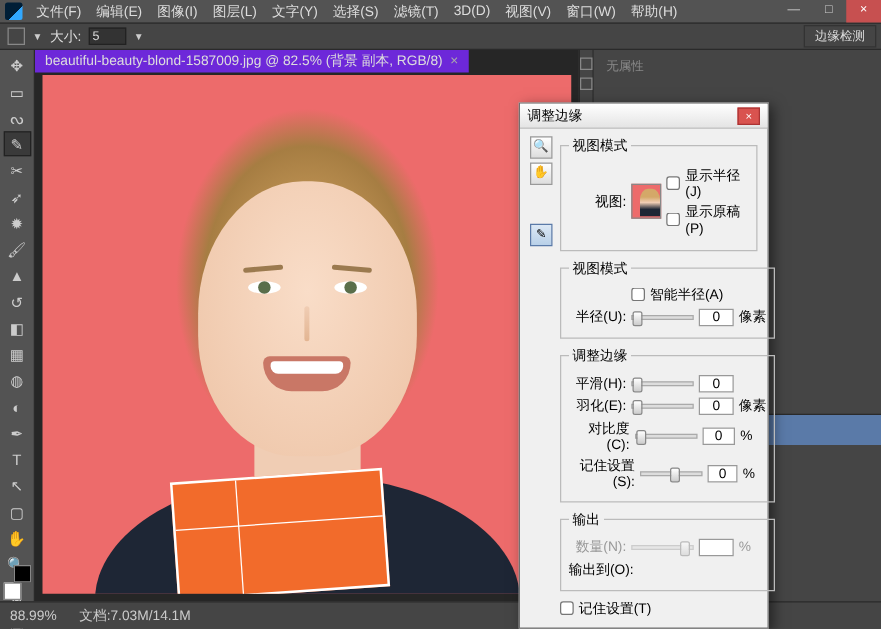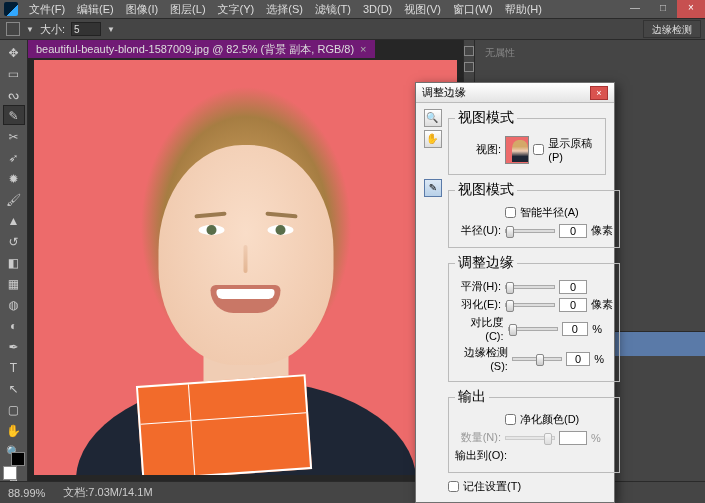--- a/index.html
+++ b/index.html
@@ -16,21 +16,21 @@
 .optbar input{width:30px;height:14px;background:#333;border:1px solid #222;color:#ddd;font-size:10px;padding:0 2px}
 .basic{position:absolute;right:4px;top:20px;background:#454545;height:18px;padding:0 8px;color:#ddd;line-height:18px;border:1px solid #333;font-size:10px}
 .main{position:absolute;left:0;top:40px;right:0;bottom:22px;display:flex}
 .tools{width:28px;background:#535353;border-right:1px solid #2a2a2a;display:flex;flex-direction:column;align-items:center;padding-top:2px;gap:1px}
 .tools .t{width:22px;height:20px;color:#ccc;text-align:center;line-height:20px;font-size:12px;border:1px solid transparent}
 .tools .t.sel{background:#3a3a3a;border-color:#222}
 .tools .sw{position:relative;width:22px;height:22px;margin-top:4px}
 .tools .sw .fg{position:absolute;width:14px;height:14px;background:#fff;border:1px solid #888;top:0;left:0}
 .tools .sw .bg{position:absolute;width:14px;height:14px;background:#000;border:1px solid #888;bottom:0;right:0}
 .doc{flex:1;background:#262626;position:relative;overflow:hidden}
-.tab{position:absolute;top:0;left:0;height:18px;background:#701a75;color:#ddd;padding:0 8px;line-height:18px;font-size:10px;display:flex;gap:6px;align-items:center}
+.tab{position:absolute;top:0;left:0;height:18px;background:#6d28d9;color:#ddd;padding:0 8px;line-height:18px;font-size:10px;display:flex;gap:6px;align-items:center}
 .tab .x{color:#aaa}
 .canvas{position:absolute;top:20px;left:6px;right:6px;bottom:6px;background:#ed6b6b;overflow:hidden}
 .photo{position:absolute;inset:0}
 .hair{position:absolute;top:15px;left:50%;transform:translateX(-50%);width:300px;height:380px;background:radial-gradient(ellipse 150px 200px at 50% 40%,#d4a868 0%,#c09455 30%,#a67d42 55%,transparent 70%);border-radius:50% 50% 35% 35%}
 .face{position:absolute;top:85px;left:50%;transform:translateX(-50%);width:175px;height:220px;background:radial-gradient(ellipse at 50% 40%,#f9ddc8,#edc3a5);border-radius:48% 48% 44% 44%}
 .eye{position:absolute;width:26px;height:10px;background:#fff;border-radius:50%;top:80px}
 .eye::after{content:"";position:absolute;width:10px;height:10px;background:#5a6e4a;border-radius:50%;left:8px}
 .eye.l{left:40px}.eye.r{right:40px}
 .brow{position:absolute;width:32px;height:4px;background:#9b7a4f;border-radius:2px;top:68px}
 .brow.l{left:36px;transform:rotate(-5deg)}.brow.r{right:36px;transform:rotate(5deg)}
@@ -53,21 +53,21 @@
 .layer.sel{background:#5a7aa8}
 .layer .eye{position:static;width:12px;height:8px;background:none;border:1px solid #ccc;border-radius:50%}
 .layer .eye::after{display:none}
 .layer .thumb{width:20px;height:18px;background:#ed6b6b;border:1px solid #888}
 .statusbar{position:absolute;bottom:0;left:0;right:0;height:22px;background:#454545;border-top:1px solid #2a2a2a;display:flex;align-items:center;padding:0 8px;color:#ccc;gap:18px;font-size:10px}
 .dialog{position:absolute;top:82px;left:415px;width:200px;background:#f0f0f0;border:1px solid #707070;box-shadow:3px 3px 10px rgba(0,0,0,.5);font-size:11px;color:#000}
 .dtitle{height:20px;background:linear-gradient(#fff,#e4e4e4);border-bottom:1px solid #bbb;display:flex;align-items:center;padding:0 6px;justify-content:space-between}
 .dtitle .cx{width:18px;height:14px;background:#d9534f;color:#fff;text-align:center;line-height:13px;font-size:9px;border:1px solid #a33}
 .dbody{padding:6px 8px}
 fieldset{border:1px solid #bbb;margin-bottom:6px;padding:4px 6px 6px;font-size:10px}
-legend{font-size:14px;padding:0 3px}
+legend{font-size:11px;padding:0 3px}
 .row{display:flex;align-items:center;gap:4px;margin:3px 0;font-size:10px}
 .row label{min-width:46px;text-align:right}
 .row .num{width:28px;height:14px;border:1px solid #999;background:#fff;text-align:center;line-height:13px}
 .row .unit{width:22px}
 .slider{flex:1;height:4px;background:#ddd;border:1px solid #aaa;position:relative;min-width:50px}
 .slider .h{position:absolute;top:-4px;width:8px;height:12px;background:linear-gradient(#fff,#ccc);border:1px solid #888;border-radius:2px}
 .chk{display:flex;align-items:center;gap:4px;font-size:10px;margin:2px 0}
 .chk input{width:11px;height:11px}
 .viewthumb{width:28px;height:28px;border:1px solid #888;background:#ed6b6b;position:relative;overflow:hidden}
 .viewthumb::after{content:"";position:absolute;top:3px;left:6px;width:16px;height:22px;background:linear-gradient(#d4a868 30%,#f0cdb4 50%,#1e2635 75%);border-radius:40% 40% 0 0}
@@ -205,20 +205,24 @@
     </div>
     <div class="dcontent">
       <fieldset>
         <legend>视图模式</legend>
         <div class="row">
           <label>视图:</label>
           <div class="viewthumb"></div>
           <div>
             <div class="chk">
                 <input type="checkbox" style="">
+                <span>显示半径 (J)</span>
+              </div>
+            <div class="chk">
+                <input type="checkbox" style="">
                 <span>显示原稿 (P)</span>
               </div>
           </div>
         </div>
       </fieldset>
       <fieldset>
         <legend>视图模式</legend>
         <div class="chk" style="margin-left:50px">
             <input type="checkbox" style="">
             <span>智能半径(A)</span>
@@ -252,34 +256,30 @@
           </div>
         <div class="row">
             <label>对比度(C):</label>
             <div class="slider">
               <div class="h" style="left:0"></div>
             </div>
             <div class="num">0</div>
             <div class="unit">%</div>
           </div>
         <div class="row">
-            <label>边缘检测(S):</label>
+            <label>记住设置(S):</label>
             <div class="slider">
               <div class="h" style="left:48%"></div>
             </div>
             <div class="num">0</div>
             <div class="unit">%</div>
           </div>
       </fieldset>
       <fieldset>
         <legend>输出</legend>
-        <div class="chk" style="margin-left:50px">
-            <input type="checkbox" style="">
-            <span>净化颜色(D)</span>
-          </div>
         <div class="row">
             <label style="color:#999">数量(N):</label>
             <div class="slider" style="opacity:.5">
               <div class="h" style="left:80%"></div>
             </div>
             <div class="num" style="color:#999"></div>
             <div class="unit" style="color:#999">%</div>
           </div>
         <div class="row">
             <label>输出到(O):</label>

